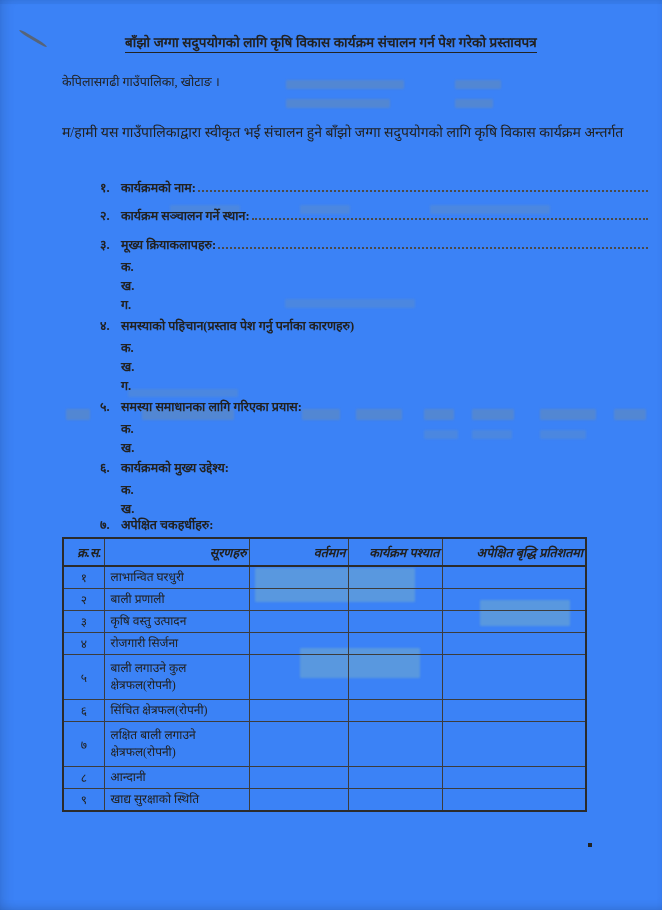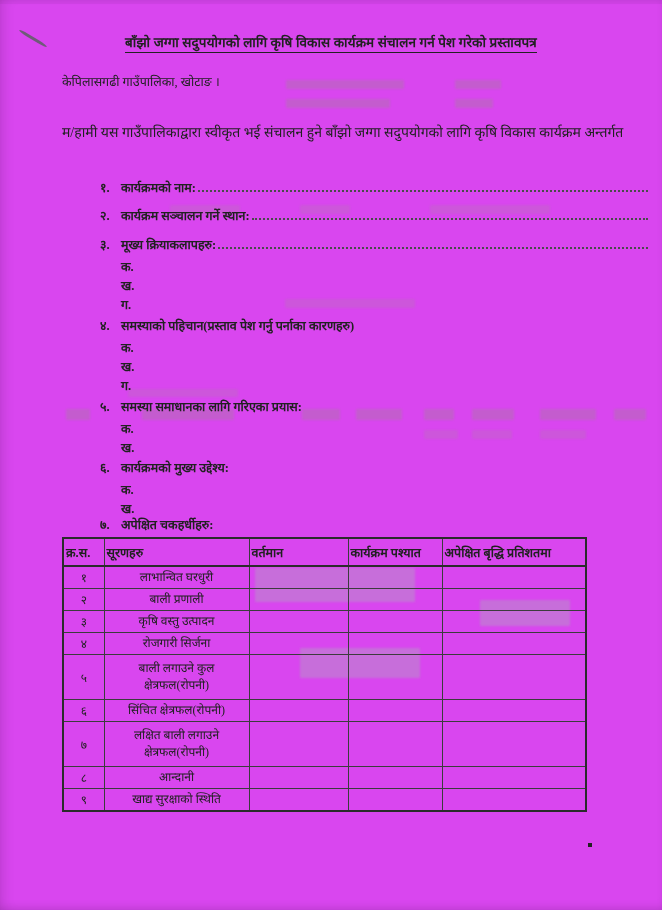--- a/index.html
+++ b/index.html
@@ -4,21 +4,21 @@
 <style>
   html,body{margin:0;padding:0;}
   body{
     width:662px;height:910px;position:relative;overflow:hidden;
     background:#f4f4f3;
     font-family:"Liberation Serif","DejaVu Serif",serif;
     color:#212121;
   }
   .page{
     position:absolute;left:0;top:0;width:662px;height:910px;
-    background:#d946ef;
+    background:#3b82f6;
     box-shadow:inset 10px 0 14px -8px rgba(0,0,0,.14),
                inset 0 -8px 10px -6px rgba(0,0,0,.12),
                inset -4px 0 6px -4px rgba(0,0,0,.06),
                inset 0 4px 6px -4px rgba(0,0,0,.05);
   }
   .corner-mark{
     position:absolute;left:17px;top:37px;width:32px;height:3px;
     background:#5c5f63;border-radius:60%/100%;
     transform:rotate(31deg);opacity:.85;
   }
@@ -41,25 +41,25 @@
   table.grid{
     position:absolute;left:62px;top:537px;border-collapse:collapse;table-layout:fixed;
     width:523px;font-size:12px;
   }
   table.grid th,table.grid td{
     border:1px solid #3c3c3c;padding:0 6px;vertical-align:middle;
     overflow:hidden;
   }
   table.grid{border:2px solid #2b2b2b;}
   table.grid thead th{
-    font-weight:bold;font-size:12.5px;text-align:left;height:26px;
-    border-bottom:2px solid #2b2b2b;padding:0 2px;
+    font-weight:bold;font-size:12.5px;text-align:right;height:26px;
+    border-bottom:2px solid #2b2b2b;padding:0 2px;font-style:italic;
   }
   table.grid td.sn{text-align:center;}
-  table.grid td.ind{text-align:center;white-space:pre-line;line-height:17px;}
+  table.grid td.ind{text-align:left;white-space:pre-line;line-height:17px;}
   tr.r-single td{height:21px;}
   tr.r-double td{height:44px;}
   .ghost{position:absolute;background:rgba(142,150,122,.28);filter:blur(1.2px);border-radius:1px;}
   .ghost.green{background:rgba(160,205,170,.30);}
   .ghost.pale{background:rgba(150,158,130,.18);}
   .ink-dot{position:absolute;left:588px;top:843px;width:4px;height:4px;background:#222;}
   .edge-top{position:absolute;left:0;top:0;width:662px;height:4px;background:rgba(0,0,0,.04);}
 </style>
 </head>
 <body>

